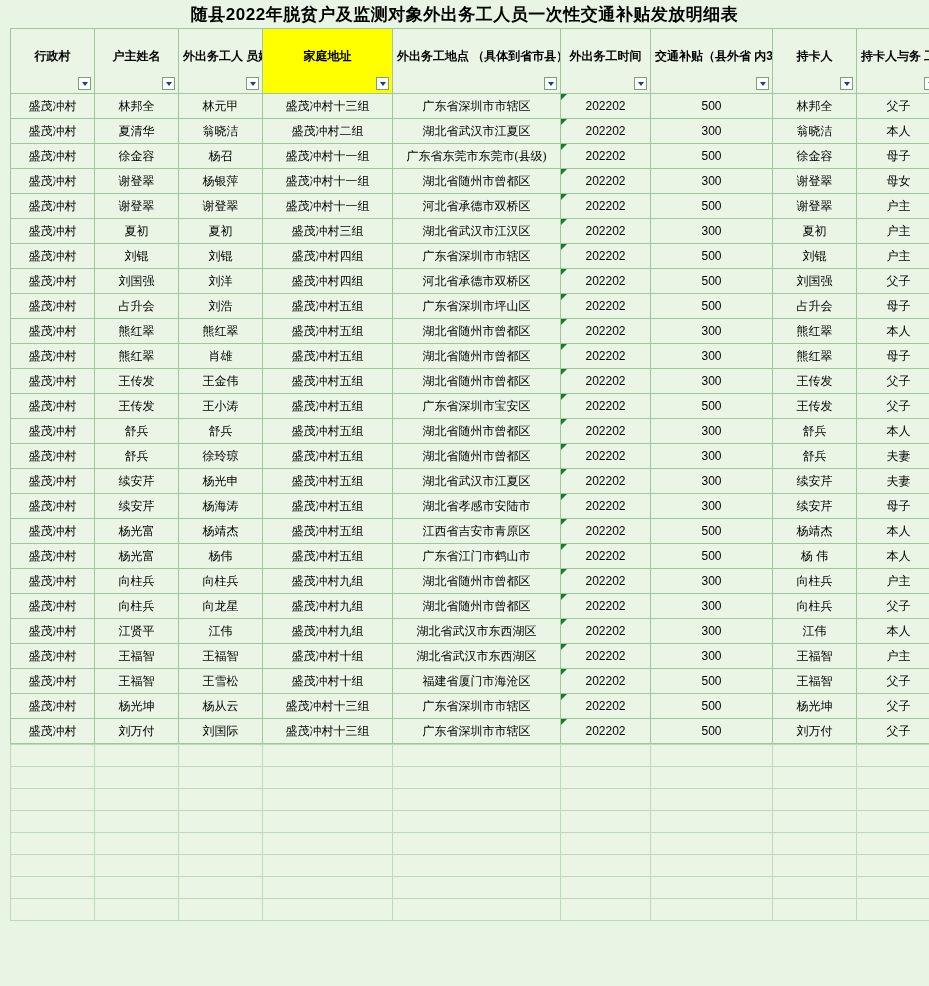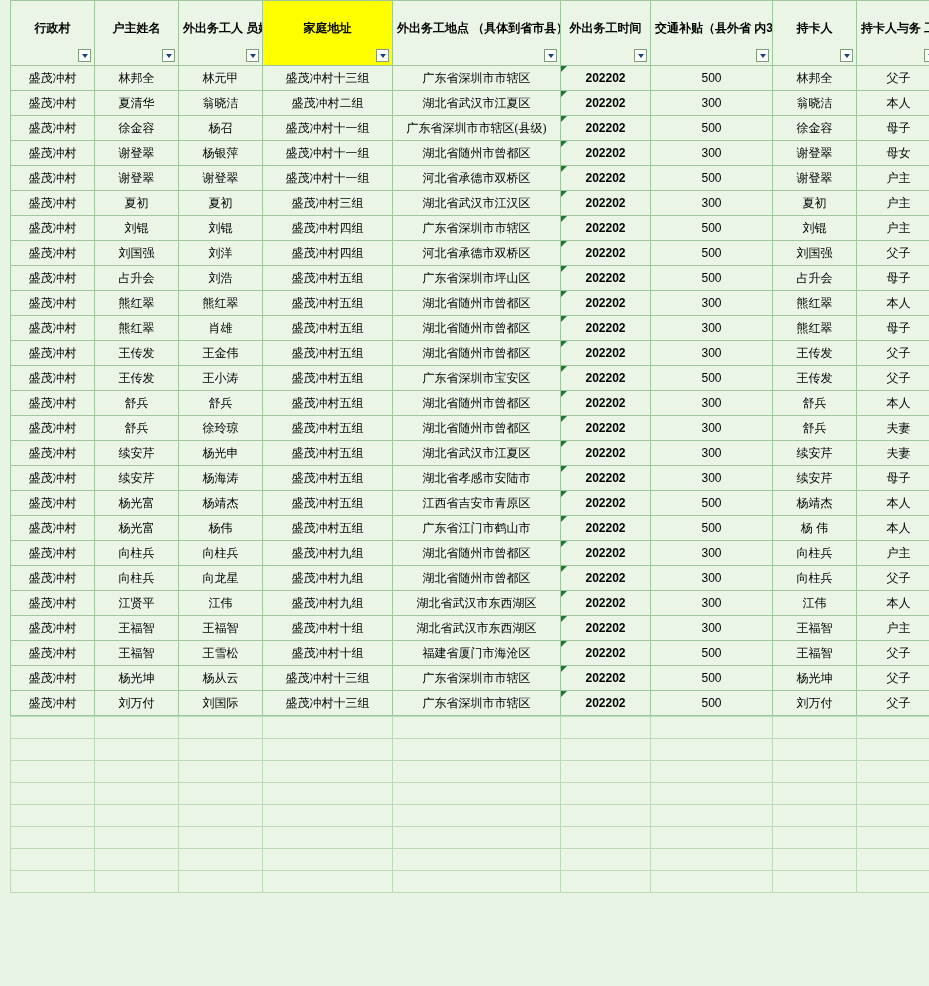--- a/index.html
+++ b/index.html
@@ -88,21 +88,20 @@
     border-left: 3.5px solid transparent;
     border-right: 3.5px solid transparent;
     border-top: 4px solid #19427a;
   }
   tbody td {
     height: 24px;
     font-size: 12.5px;
   }
   tbody td.cell-note {
     position: relative;
-    font-weight: bold;
   }
   tbody td.cell-note::before {
     content: "";
     position: absolute;
     top: 0; left: 0;
     width: 0; height: 0;
     border-top: 6px solid #1a7a2e;
     border-right: 6px solid transparent;
   }
   tbody tr.empty td {
@@ -113,20 +112,23 @@
   .col-addr { font-family: "Liberation Serif", serif; font-size: 12.5px; margin-left: 36px; }
   .blank-area {
     margin: 0 10px;
   }
 </style>
 </head>
 <body>
 
 <div class="sheet">
 
+  <div class="title-bar">
+    <span class="title">随县2022年脱贫户及监测对象外出务工人员一次性交通补贴发放明细表</span>
+  </div>
 
   <table class="grid">
     <colgroup id="colgroup">
         <col style="width: 84px;">
         <col style="width: 84px;">
         <col style="width: 84px;">
         <col style="width: 130px;">
         <col style="width: 168px;">
         <col style="width: 90px;">
         <col style="width: 122px;">
@@ -200,21 +202,21 @@
           <td class=" cell-note">202202</td>
           <td>300</td>
           <td>翁晓洁</td>
           <td>本人</td>
         </tr>
         <tr>
           <td>盛茂冲村</td>
           <td>徐金容</td>
           <td>杨召</td>
           <td class="col-addr">盛茂冲村十一组</td>
-          <td class="col-addr">广东省深圳市市辖区(县级)</td>
+          <td class="col-addr">广东省东莞市东莞市(县级)</td>
           <td class=" cell-note">202202</td>
           <td>500</td>
           <td>徐金容</td>
           <td>母子</td>
         </tr>
         <tr>
           <td>盛茂冲村</td>
           <td>谢登翠</td>
           <td>杨银萍</td>
           <td class="col-addr">盛茂冲村十一组</td>

